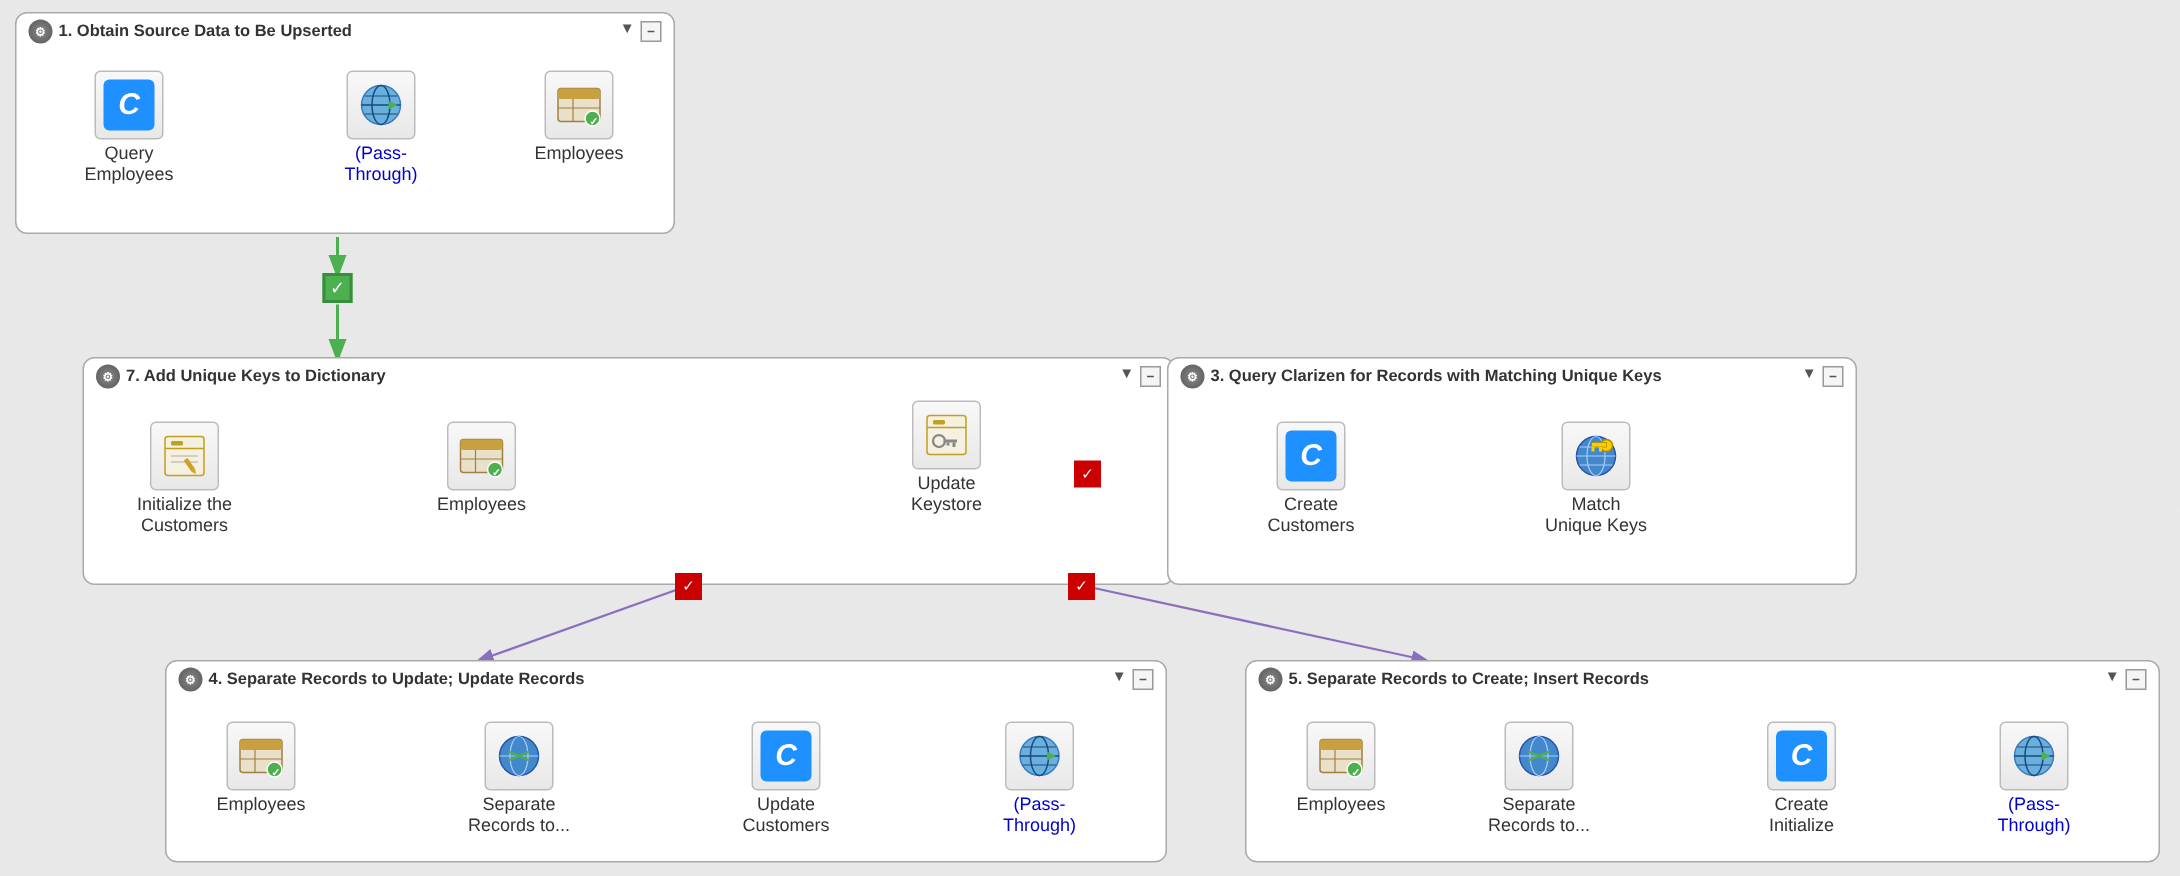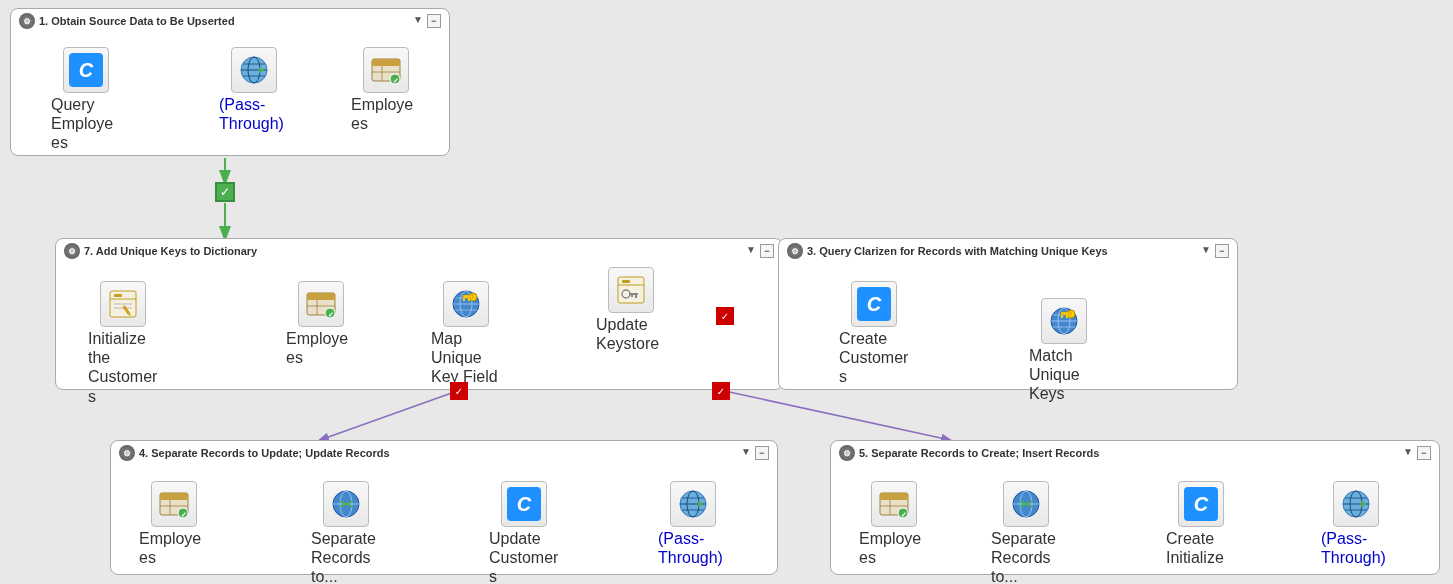--- a/index.html
+++ b/index.html
@@ -86,21 +86,22 @@
       background: linear-gradient(180deg, #f8f8f8 0%, #e8e8e8 100%);
       border-radius: 4px;
       display: flex;
       align-items: center;
       justify-content: center;
       position: relative;
     }
 
     .node-label {
       margin-top: 2px;
-      font-size: 16px;
+      font-size: 12px;
+      text-align: center;
       color: #333;
       line-height: 1.2;
       max-width: 70px;
       word-break: break-word;
     }
 
     
     .arrows-svg {
       position: absolute;
       top: 0;
@@ -339,37 +340,20 @@
           <rect x="3" y="6" width="28" height="7" fill="#c8a040" rx="2"></rect>
           <line x1="3" y1="19" x2="31" y2="19" stroke="#a08040" stroke-width="0.8"></line>
           <line x1="13" y1="13" x2="13" y2="28" stroke="#a08040" stroke-width="0.8"></line>
           <circle cx="26" cy="26" r="5" fill="#4caf50" stroke="white" stroke-width="1"></circle>
           <text x="24" y="30" font-size="7" fill="white" font-weight="bold">✓</text>
         </svg>
       </div>
       <div class="node-label">Employees</div>
     </div>
 
-    <div class="flow-node" style="left:375px; top:42px;">
-      <div class="node-icon-box">
-        <svg width="34" height="34" viewBox="0 0 34 34">
-          <circle cx="17" cy="17" r="13" fill="#4488cc" stroke="#2255aa" stroke-width="1"></circle>
-          <ellipse cx="17" cy="17" rx="6" ry="13" fill="none" stroke="#aaccff" stroke-width="0.8"></ellipse>
-          <line x1="4" y1="17" x2="30" y2="17" stroke="#aaccff" stroke-width="0.8"></line>
-          <line x1="6" y1="11" x2="28" y2="11" stroke="#aaccff" stroke-width="0.7"></line>
-          <line x1="6" y1="23" x2="28" y2="23" stroke="#aaccff" stroke-width="0.7"></line>
-
-          <circle cx="24" cy="10" r="4" fill="#ffcc00" stroke="#aa8800" stroke-width="1"></circle>
-          <rect x="14" y="8" width="10" height="3" fill="#ffcc00" stroke="#aa8800" stroke-width="0.5"></rect>
-          <rect x="14" y="11" width="2" height="3" fill="#ffcc00"></rect>
-          <rect x="19" y="11" width="2" height="3" fill="#ffcc00"></rect>
-        </svg>
-      </div>
-      <div class="node-label">Map Unique Key Field</div>
-    </div>
 
     <div class="flow-node" style="left:540px; top:28px;">
       <div class="node-icon-box">
         <svg width="34" height="34" viewBox="0 0 34 34">
           <rect x="4" y="4" width="26" height="26" fill="#f5f0e0" stroke="#c0a020" stroke-width="1" rx="2"></rect>
           <line x1="4" y1="12" x2="30" y2="12" stroke="#c0a020" stroke-width="1"></line>
           <rect x="8" y="7" width="8" height="3" fill="#c0a020" rx="1"></rect>
 
           <circle cx="12" cy="21" r="4" fill="none" stroke="#888" stroke-width="1.5"></circle>
           <rect x="15" y="20" width="9" height="2" fill="#888"></rect>
@@ -399,21 +383,21 @@
       </div>
     </div>
 
     <div class="flow-node" style="left:60px; top:42px;">
       <div class="node-icon-box">
         <div class="icon-query-customers">C</div>
       </div>
       <div class="node-label">Create Customers</div>
     </div>
 
-    <div class="flow-node" style="left:250px; top:59px;">
+    <div class="flow-node" style="left:250px; top:42px;">
       <div class="node-icon-box">
         <svg width="34" height="34" viewBox="0 0 34 34">
           <circle cx="17" cy="17" r="13" fill="#4488cc" stroke="#2255aa" stroke-width="1"></circle>
           <ellipse cx="17" cy="17" rx="6" ry="13" fill="none" stroke="#aaccff" stroke-width="0.8"></ellipse>
           <line x1="4" y1="17" x2="30" y2="17" stroke="#aaccff" stroke-width="0.8"></line>
           <line x1="6" y1="11" x2="28" y2="11" stroke="#aaccff" stroke-width="0.7"></line>
           <line x1="6" y1="23" x2="28" y2="23" stroke="#aaccff" stroke-width="0.7"></line>
 
           <circle cx="24" cy="10" r="4" fill="#ffcc00" stroke="#aa8800" stroke-width="1"></circle>
           <rect x="14" y="8" width="10" height="3" fill="#ffcc00" stroke="#aa8800" stroke-width="0.5"></rect>

